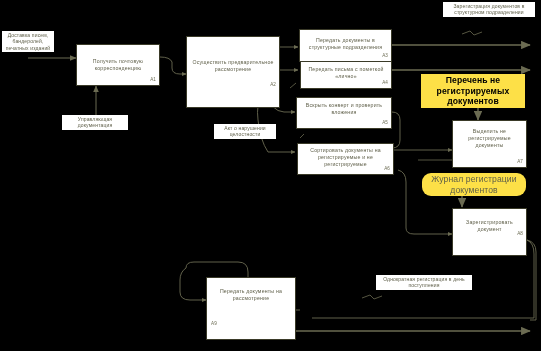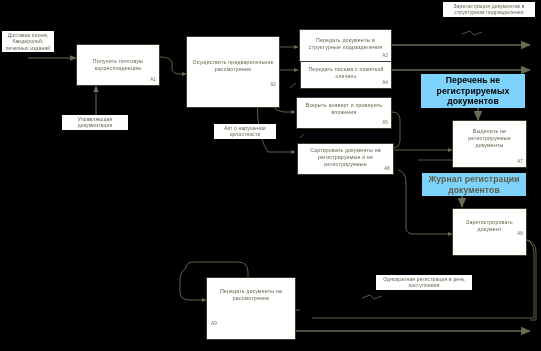--- a/index.html
+++ b/index.html
@@ -40,31 +40,31 @@
     font-size:5px;
     line-height:6.4px;
     text-align:center;
     letter-spacing:.15px;
     padding:1px 2px;
     box-sizing:border-box;
   }
 
   .bigbox{
     position:absolute;
-    background:#7dd3fc;
+    background:#fde047;
     color:#000000;
     font-weight:bold;
     font-size:8.6px;
     line-height:10.5px;
     text-align:center;
     letter-spacing:.1px;
     padding:1px 3px;
     box-sizing:border-box;
   }
-  .bigbox.dim{color:#5e5e48;font-weight:bold;}
+  .bigbox.dim{color:#5e5e48;font-weight:normal;border-radius:9px;}
 </style>
 </head>
 <body>
 
 <div id="canvas">
 
   <svg class="layer">
     <defs>
       <marker id="ah" markerWidth="7" markerHeight="6" refX="6.4" refY="3" orient="auto">
         <path d="M0,0 L7,3 L0,6 z" fill="#6b6b52"></path>

